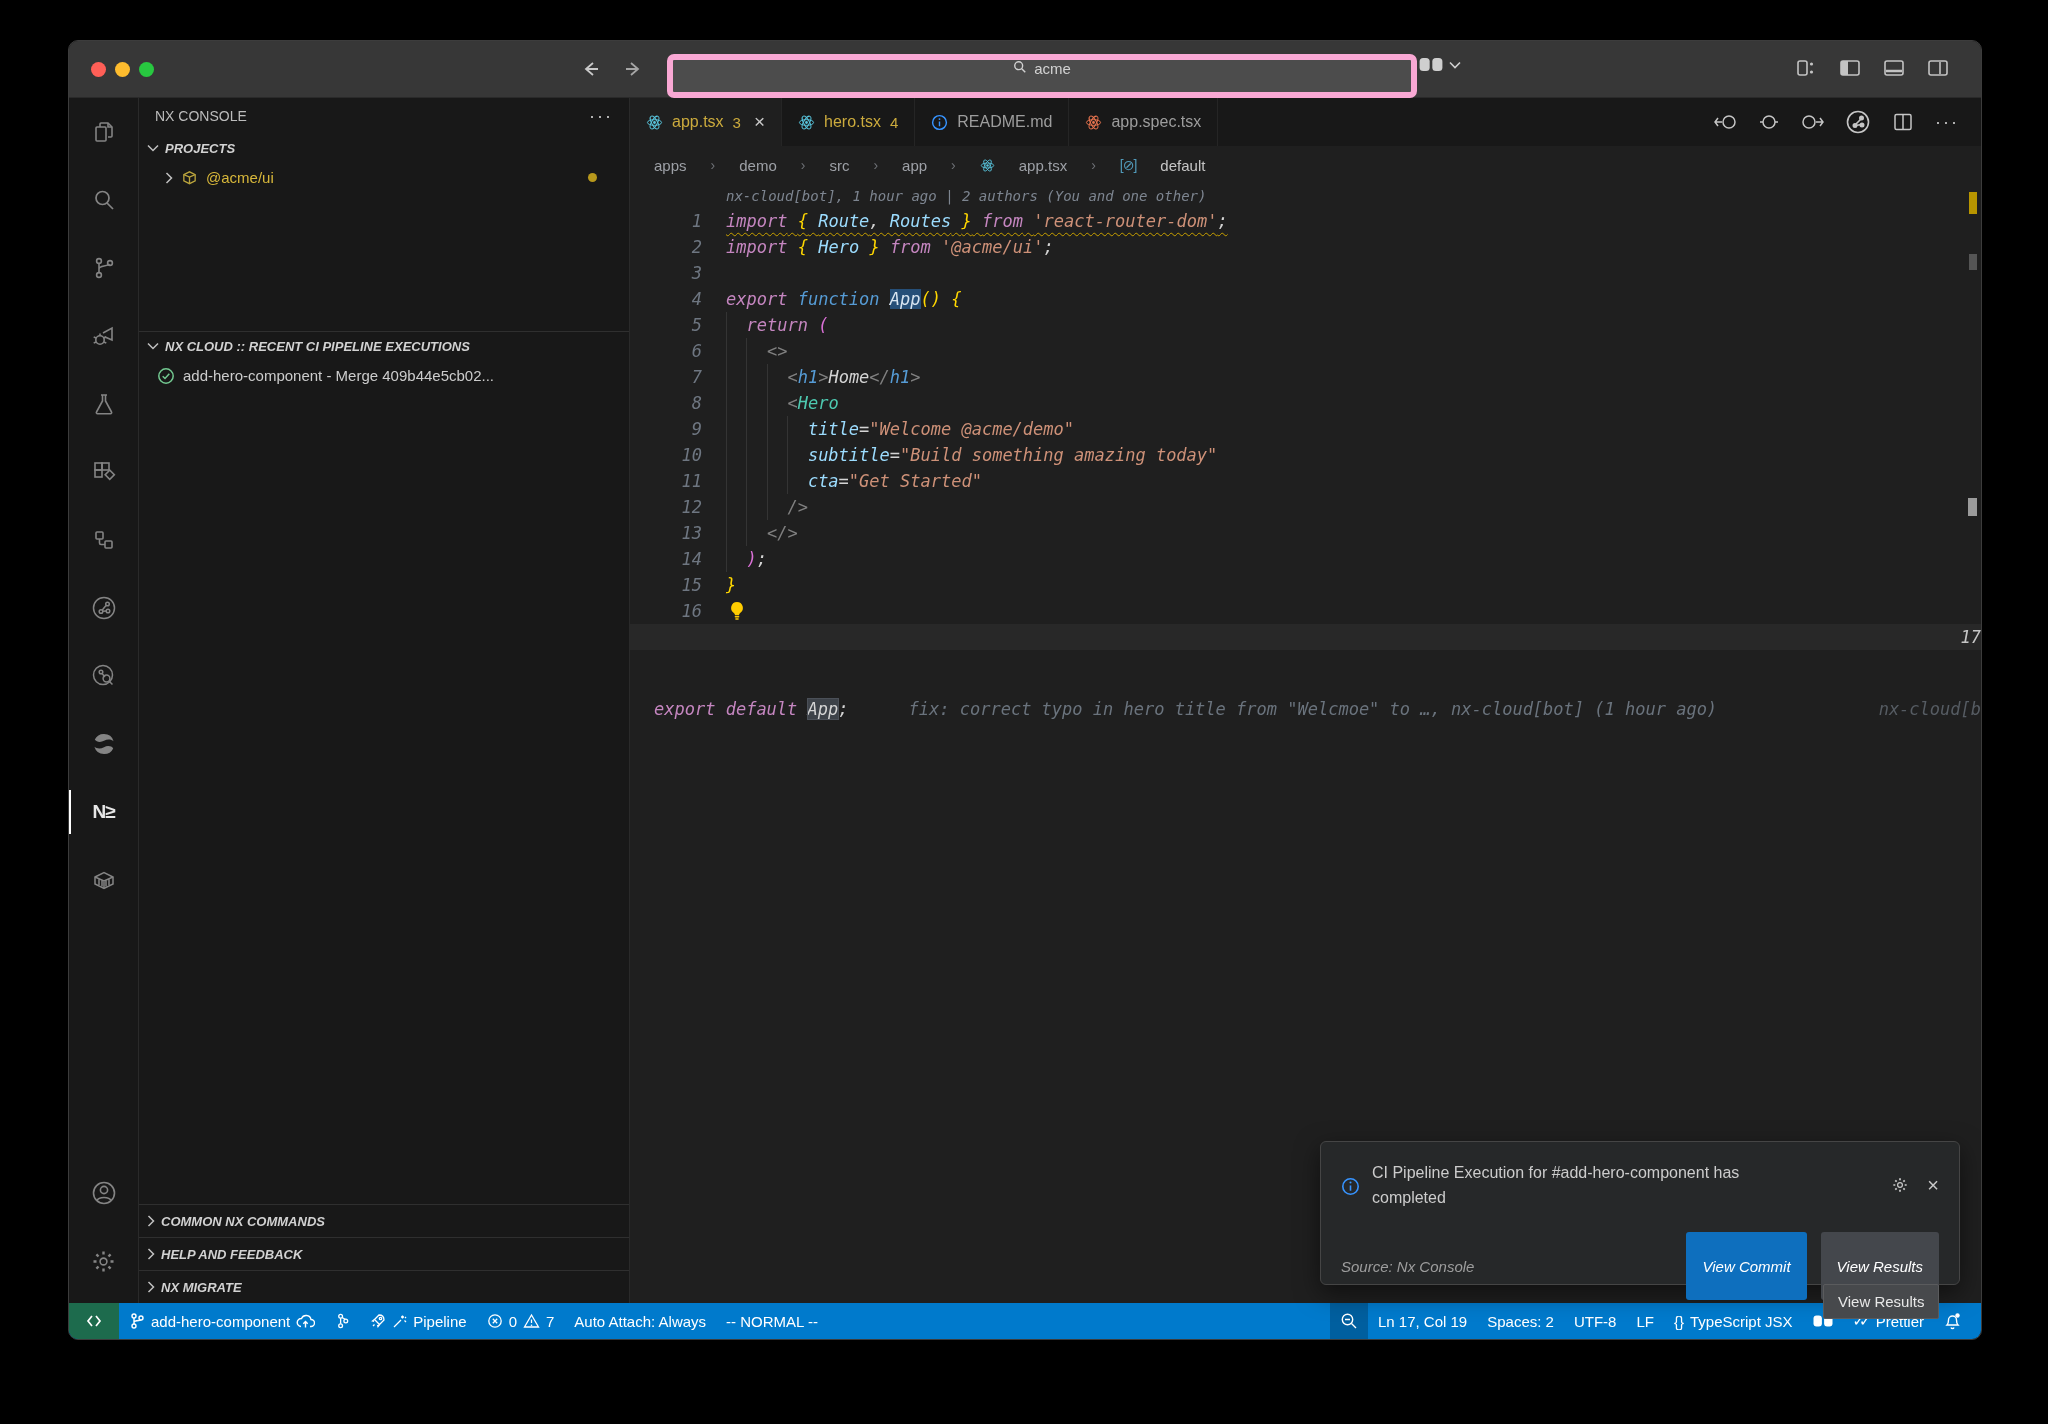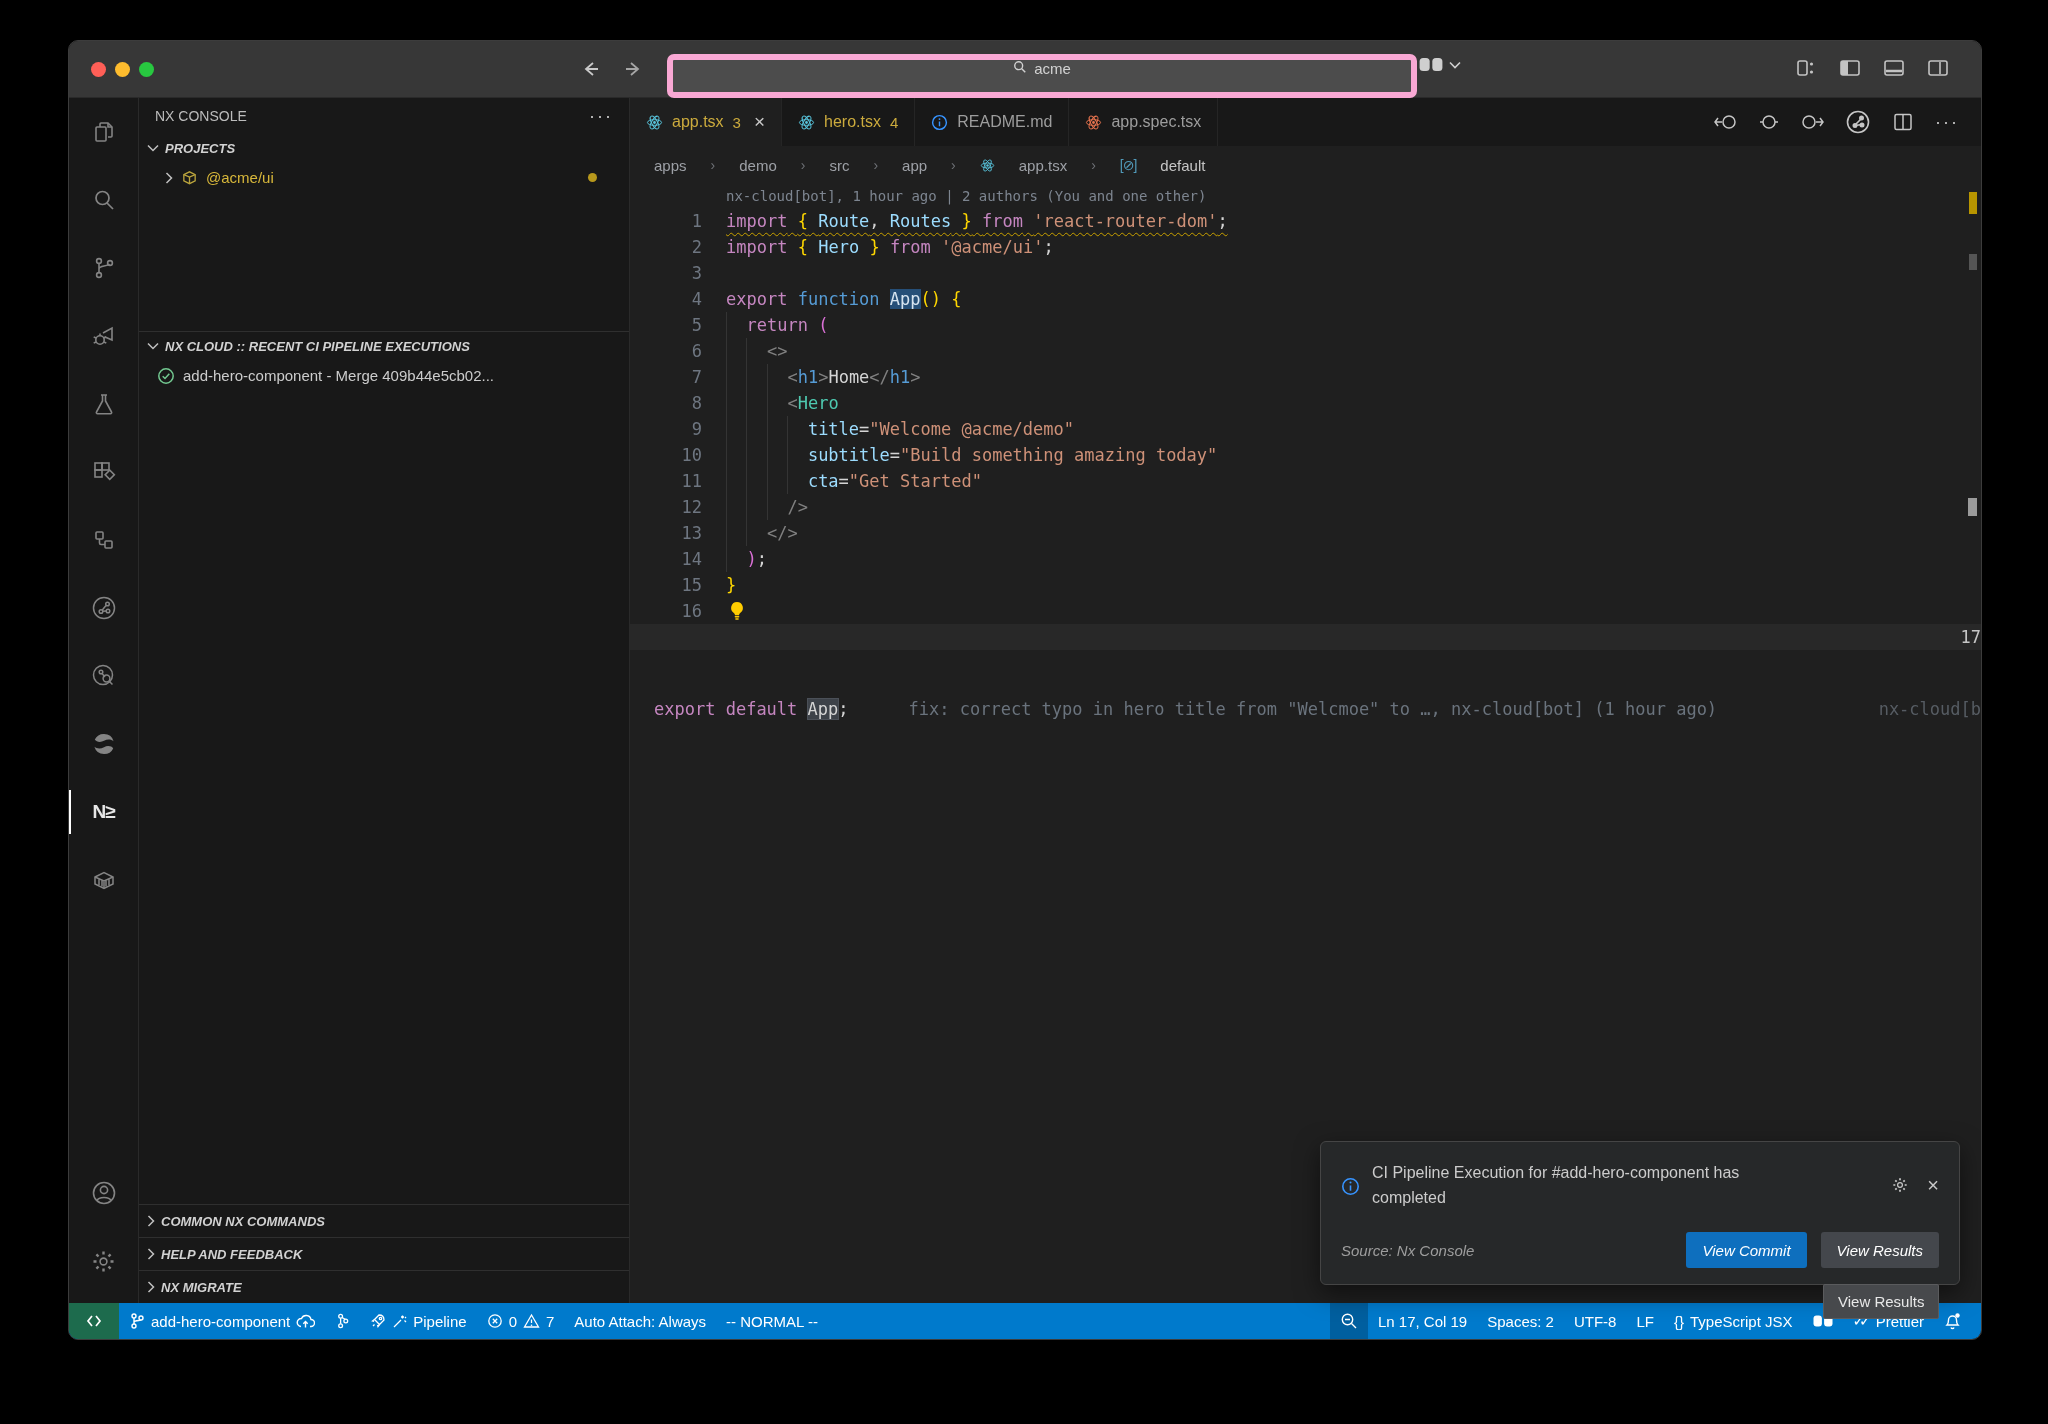--- a/index.html
+++ b/index.html
@@ -47,21 +47,21 @@
   .tab{display:flex;align-items:center;gap:9px;padding:0 16px;border-right:1px solid #252525;font-size:16px;color:#9d9d9d;background:#181818;}
   .tab.active{background:#1f1f1f;color:#cccccc;}
   .tab .fname.warn{color:#ccab3d;}
   .tab .badge{color:#ccab3d;font-size:15px;}
   .tab .close{color:#c8c8c8;font-size:19px;margin-left:4px;}
   .editor-actions{margin-left:auto;display:flex;align-items:center;gap:21px;padding:0 22px;color:#c5c5c5;}
   .breadcrumbs{height:38px;display:flex;align-items:center;gap:24px;padding:0 0 0 24px;font-size:15px;color:#9da0a6;flex:0 0 auto;}
   .breadcrumbs .sep{color:#6e7176;font-size:14px;}
   .bc-sym{color:#519aba;font-size:14px;letter-spacing:-1px;}
   
-  .code-area{position:relative;flex:1;font-family:"DejaVu Sans Mono",monospace;font-size:17px;overflow:hidden;}
+  .code-area{position:relative;flex:1;font-family:"DejaVu Sans Mono",monospace;font-size:17px;overflow:hidden;font-style:italic;}
   .blame-head{height:24px;line-height:24px;padding-left:96px;color:#7d8590;font-size:14px;font-family:"DejaVu Sans Mono",monospace;}
   .code-line{height:26px;line-height:26px;display:flex;white-space:pre;}
   .code-line.current{background:#282828;flex-direction:column;}
   .gutter{flex:0 0 72px;text-align:right;color:#6e7681;user-select:none;}
   .code-line.current .gutter{color:#c6c6c6;}
   .content{margin-left:24px;position:relative;flex:1;min-width:0;}
   .guide{position:absolute;top:0;bottom:0;width:1px;background:#343434;}
   .tk-kw{color:#c586c0}.tk-kw2{color:#569cd6}.tk-var{color:#9cdcfe}.tk-str{color:#ce9178}
   .tk-b1{color:#ffd700}.tk-b2{color:#da70d6}.tk-pun{color:#808080}.tk-tag{color:#569cd6}
   .tk-comp{color:#4ec9b0}.tk-fg{color:#d4d4d4}.tk-ws{color:#d4d4d4}
@@ -74,21 +74,21 @@
   .ruler-mark{position:absolute;right:4px;width:8px;}
   
   .toast{position:absolute;left:1251px;top:1100px;width:640px;height:144px;background:#262829;
     border:1px solid #454545;border-radius:6px;box-shadow:0 8px 24px rgba(0,0,0,.5);
     color:#cccccc;z-index:30;padding:18px 20px 14px 20px;box-sizing:border-box;}
   .toast-top{display:flex;gap:12px;}
   .toast-msg{font-size:16px;line-height:25px;width:440px;}
   .toast-icons{margin-left:auto;display:flex;gap:18px;color:#c9c9c9;}
   .toast-bottom{display:flex;align-items:center;margin-top:22px;font-style:italic;}
   .toast-src{color:#9d9d9d;font-size:15px;}
-  .btn{height:36px;display:inline-flex;align-items:center;padding:0 16px;font-size:15px;color:#fff;border-radius:3px;}
+  .btn{height:36px;display:inline-flex;align-items:center;padding:16px 16px;font-size:15px;color:#fff;border-radius:3px;}
   .btn.primary{background:#0e6fbe;margin-left:auto;}
   .btn.secondary{background:#44474c;margin-left:14px;}
   .tooltip{position:absolute;left:1754px;top:1243px;height:33px;padding:0 14px;display:flex;align-items:center;
     background:#47494c;border:1px solid #5a5b5d;color:#e8e8e8;font-size:15px;z-index:40;border-radius:2px;}
   
   .statusbar{height:36px;background:#007acc;color:#fff;display:flex;align-items:center;font-size:15px;flex:0 0 auto;}
   .sb-item{display:flex;align-items:center;gap:6px;padding:0 10px;height:100%;}
   .remote{background:#1d6b4d;padding:0 16px;}
   .sb-right{margin-left:auto;display:flex;align-items:center;height:100%;padding-right:10px;}
   .zoombox{background:rgba(0,0,0,.22);}

